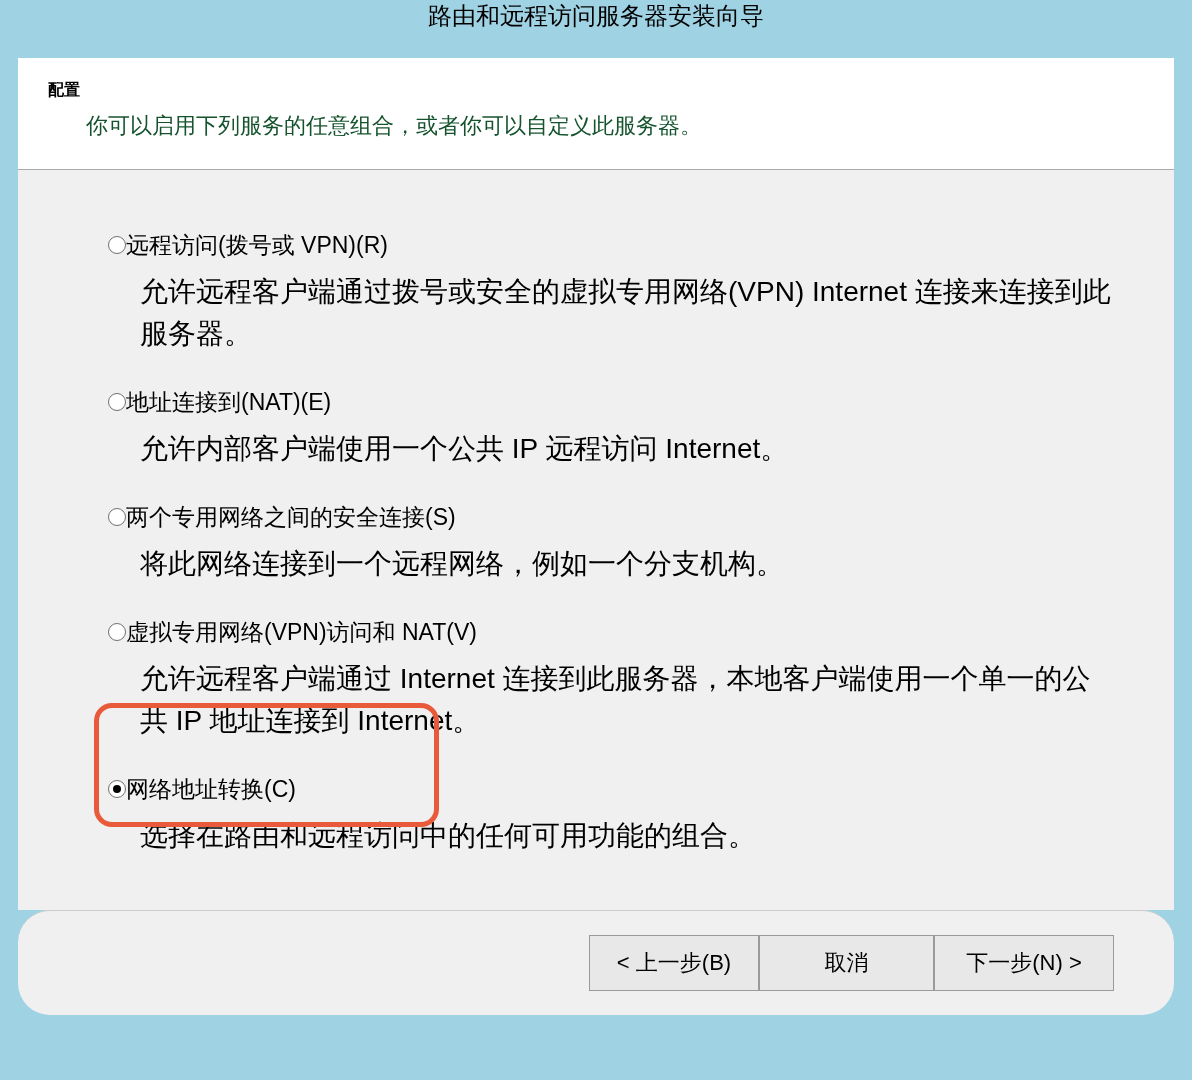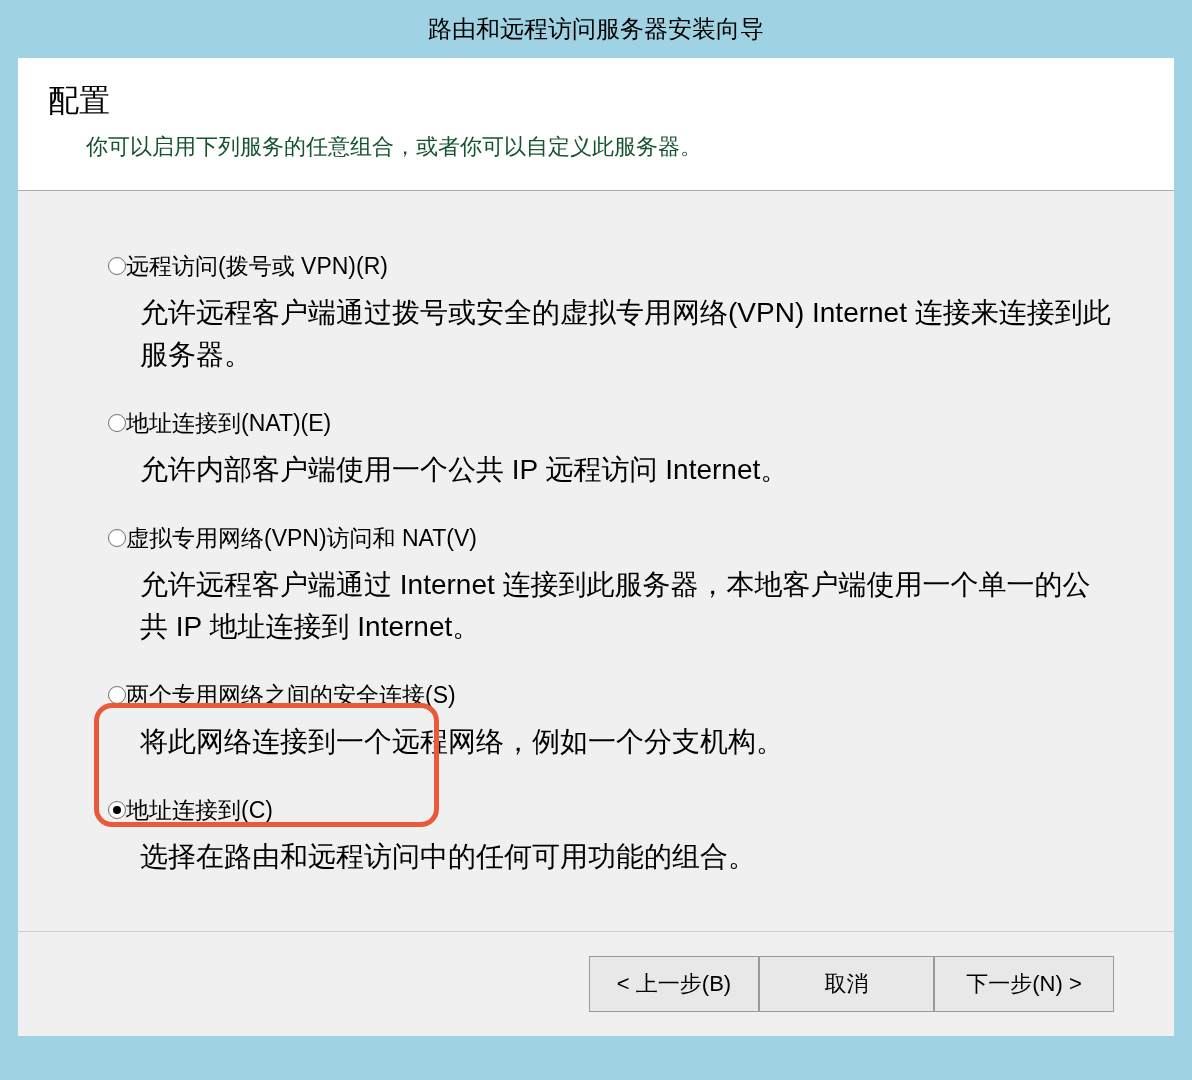--- a/index.html
+++ b/index.html
@@ -18,34 +18,34 @@
       position: absolute;
       top: 0;
       left: 0;
       width: 1192px;
       height: 1080px;
       background: #9fd2e3;
     }
     .title-bar {
       height: 58px;
       display: flex;
-      align-items: center;
+      align-items: flex-start;
       justify-content: center;
       font-size: 24px;
       color: #000;
     }
     .header-panel {
       background: #ffffff;
       margin: 0 18px;
       padding: 22px 30px 28px 30px;
       border-bottom: 1px solid #aaa;
     }
     .header-title {
-      font-size: 31px;
-      font-weight: normal;
+      font-size: 16px;
+      font-weight: bold;
       color: #000;
       margin-bottom: 10px;
     }
     .header-subtitle {
       font-size: 22px;
       color: #14532d;
       margin-left: 38px;
     }
     .content-panel {
       background: #f0f0f0;
@@ -100,20 +100,21 @@
       pointer-events: none;
     }
     .button-bar {
       background: #f0f0f0;
       margin: 0 18px;
       padding: 24px 30px;
       border-top: 1px solid #ccc;
       display: flex;
       justify-content: flex-end;
       gap: 0;
+      border-radius: 32px;
     }
     .btn {
       background: #e8e8e8;
       border: 1px solid #9a9a9a;
       font-size: 22px;
       color: #000;
       padding: 12px 0;
       cursor: pointer;
       text-align: center;
     }
@@ -155,37 +156,37 @@
       <div class="option-row">
         <div class="radio"></div>
         <div class="option-label">地址连接到(NAT)(E)</div>
       </div>
       <div class="option-description">允许内部客户端使用一个公共 IP 远程访问 Internet。</div>
     </div>
 
     <div class="option-group">
       <div class="option-row">
         <div class="radio"></div>
+        <div class="option-label">两个专用网络之间的安全连接(S)</div>
+      </div>
+      <div class="option-description">将此网络连接到一个远程网络，例如一个分支机构。</div>
+    </div>
+
+    <div class="option-group">
+      <div class="option-row">
+        <div class="radio"></div>
         <div class="option-label">虚拟专用网络(VPN)访问和 NAT(V)</div>
       </div>
       <div class="option-description">允许远程客户端通过 Internet 连接到此服务器，本地客户端使用一个单一的公共 IP 地址连接到 Internet。</div>
     </div>
 
     <div class="option-group">
       <div class="option-row">
-        <div class="radio"></div>
-        <div class="option-label">两个专用网络之间的安全连接(S)</div>
-      </div>
-      <div class="option-description">将此网络连接到一个远程网络，例如一个分支机构。</div>
-    </div>
-
-    <div class="option-group">
-      <div class="option-row">
         <div class="radio selected"></div>
-        <div class="option-label">地址连接到(C)</div>
+        <div class="option-label">网络地址转换(C)</div>
       </div>
       <div class="option-description">选择在路由和远程访问中的任何可用功能的组合。</div>
     </div>
 
   </div>
 
   <div class="highlight-box" style="left:94px; top:703px; width:345px; height:124px;"></div>
 
   <div class="button-bar">
     <button class="btn btn-back">&lt; 上一步(B)</button>

